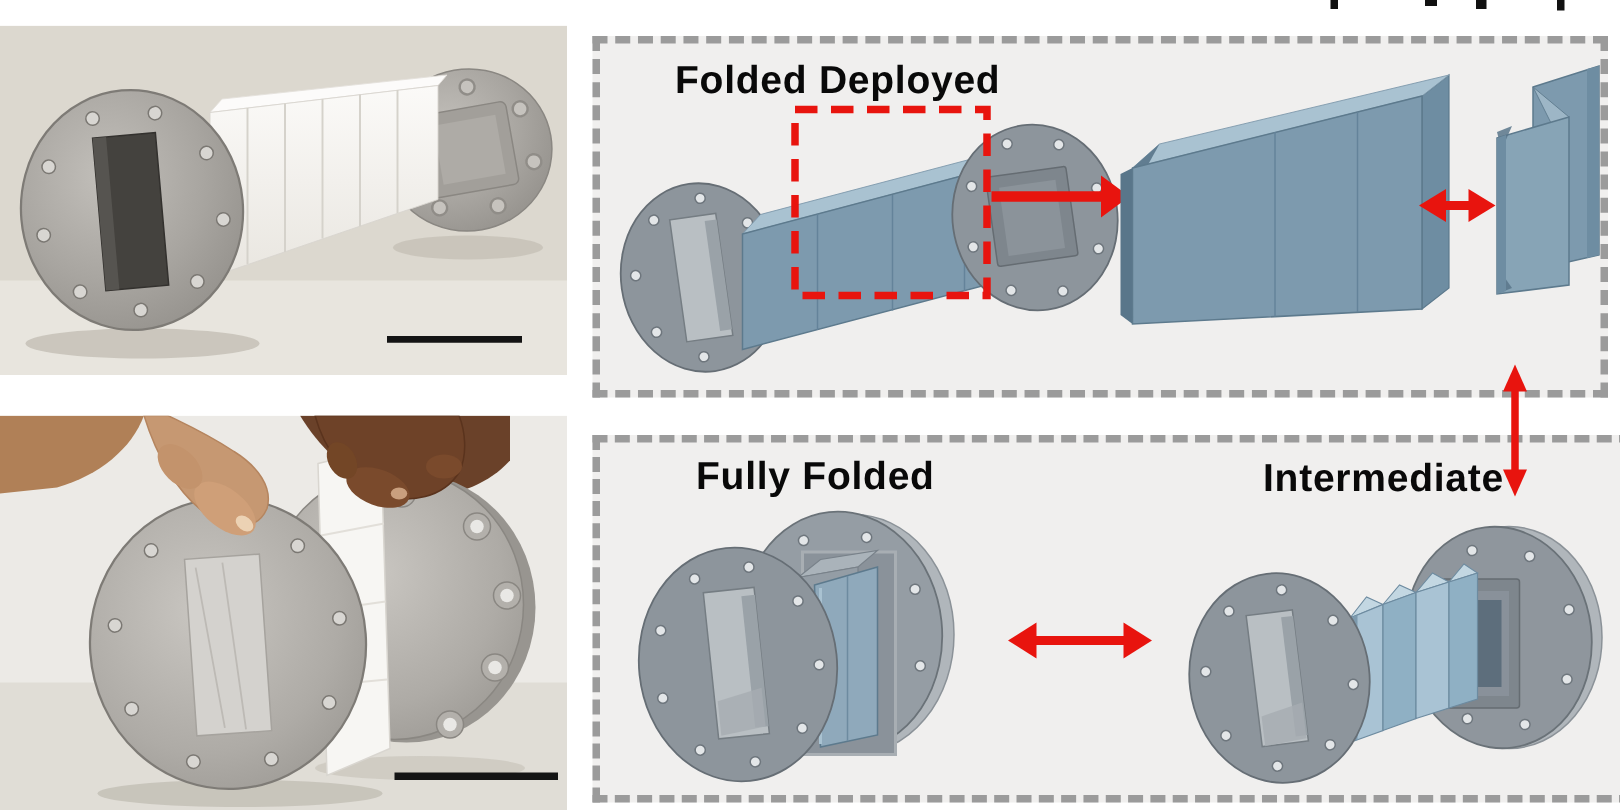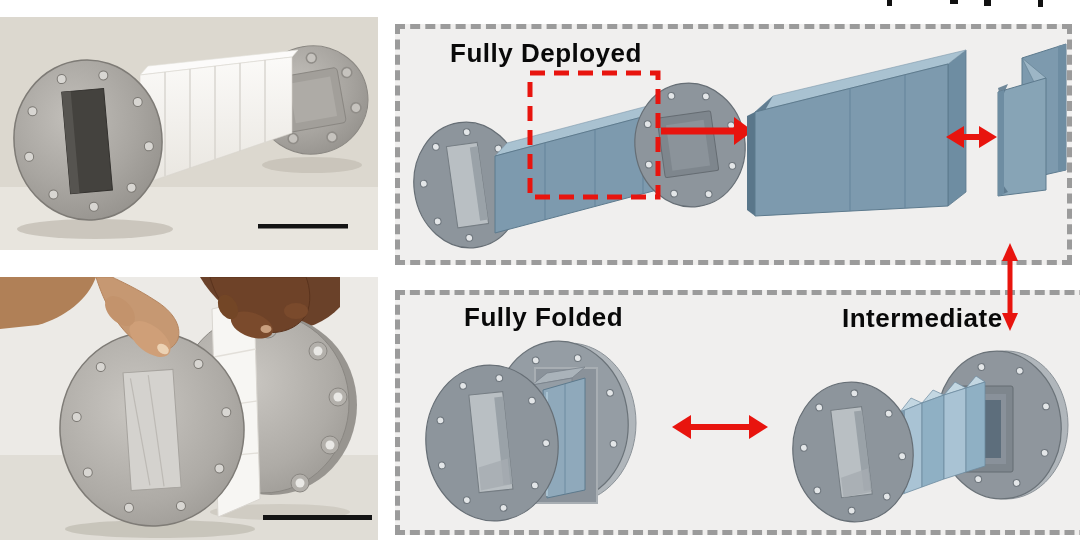--- a/index.html
+++ b/index.html
@@ -162,21 +162,21 @@
       <ellipse cx="228" cy="30" rx="13" ry="9" transform="rotate(60 228 30)" fill="#734626"></ellipse>
       <ellipse cx="296" cy="34" rx="12" ry="8" fill="#7a4a2c"></ellipse>
       <ellipse cx="266" cy="52" rx="5.5" ry="4" fill="#c99f7e"></ellipse>
     </g>
 
     <rect x="263" y="238" width="109" height="5" fill="#141414"></rect>
   </svg>
 </div>
 
 <div class="panel" id="panel-deployed">
-  <div class="panel-title" id="title-deployed">Fully Deployed</div>
+  <div class="panel-title" id="title-deployed">Folded Deployed</div>
   <svg width="677" height="241" viewBox="0 0 677 241">
 
     <g transform="rotate(-8 73 161)">
       <ellipse cx="73" cy="161" rx="54" ry="63" style="fill:var(--flange-gray)" stroke="#666e75" stroke-width="1.2"></ellipse>
       <rect x="57" y="120" width="31" height="82" style="fill:var(--aperture)" stroke="#757d83"></rect>
       <rect x="80" y="124" width="8" height="74" fill="#9aa2a8"></rect>
       <g class="bolts-cad">
           <circle cx="116.6" cy="168.4" r="3.4"></circle>
           <circle cx="99.5" cy="203.3" r="3.4"></circle>
           <circle cx="66.9" cy="213.5" r="3.4"></circle>

